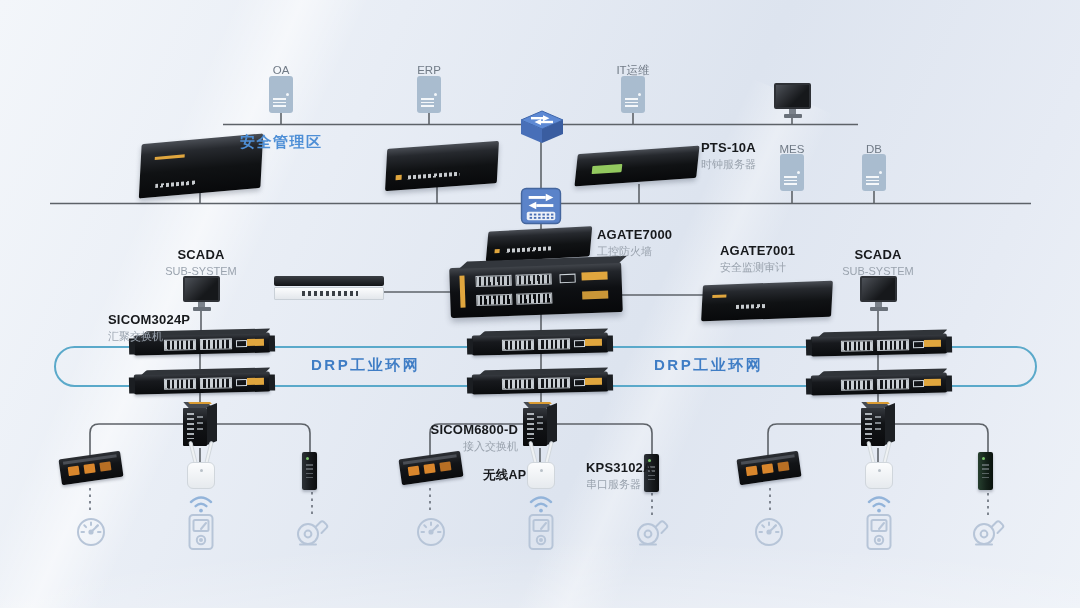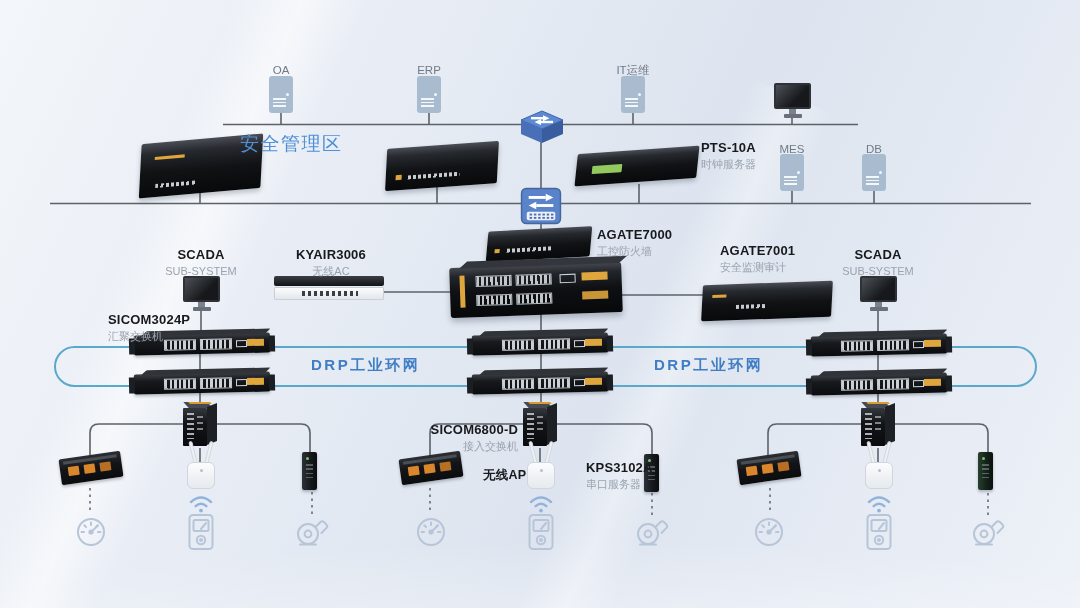--- a/index.html
+++ b/index.html
@@ -14,21 +14,21 @@
   .wave{left:0;right:0;bottom:-60px;height:260px;
       background:radial-gradient(120% 110% at 55% 130%,rgba(255,255,255,.85),rgba(255,255,255,0) 72%);}
   svg.overlay{position:absolute;left:0;top:0;z-index:1;}
   .dev,.lab,.icx{position:absolute;z-index:2;}
   .lab{line-height:1.2;z-index:3;white-space:nowrap;}
   .lab.center{text-align:center;}
   .lab.right{text-align:right;}
   .model{font-weight:bold;font-size:13px;color:#17191c;letter-spacing:.2px;}
   .desc{font-size:11px;color:#9aa3ae;margin-top:2px;}
   .srv-lab{font-size:11.5px;color:#707a86;}
-  .zone-lab{font-size:19px;font-weight:normal;color:#4e8fd6;letter-spacing:1.5px;}
+  .zone-lab{font-size:15px;font-weight:bold;color:#4e8fd6;letter-spacing:1.5px;}
   .ring-lab{font-size:15px;font-weight:bold;color:#3f7dc5;letter-spacing:2.5px;}
   
   .tower{width:24px;height:37px;background:#a9bccf;border-radius:3px;}
   .tower::before{content:"";position:absolute;left:4px;bottom:5px;width:13px;height:10px;
       background:repeating-linear-gradient(180deg,#f4f7fa 0 1.6px,rgba(0,0,0,0) 1.6px 3.6px);}
   .tower::after{content:"";position:absolute;right:4px;bottom:17px;width:3px;height:3px;border-radius:50%;background:#f4f7fa;}
   
   .monitor{width:37px;}
   .mscreen{width:37px;height:26px;background:linear-gradient(135deg,#4d5158,#16181b 65%);
       border:2px solid #2e3136;border-radius:2px;box-sizing:border-box;}
@@ -270,24 +270,20 @@
 
   <div class="lab" style="left:597px;top:227px">
     <div class="model">AGATE7000</div>
     <div class="desc">工控防火墙</div>
   </div>
   <div class="dev bb" style="left:487px;top:229px;width:104px;height:30px;transform:rotate(-3deg) skewX(-8deg)">
     <span class="ystrip" style="left:8px;bottom:8px;width:5px;height:4px"></span>
     <span class="ports" style="left:20px;bottom:8px;width:46px"></span>
   </div>
 
-  <div class="lab center" style="left:271px;top:247px;width:120px">
-    <div class="model">KYAIR3006</div>
-    <div class="desc">无线AC</div>
-  </div>
   <div class="dev kyair" style="left:274px;top:276px;width:110px;height:24px">
     <span class="ktop"></span>
     <span class="kbot"></span>
     <span class="kports"></span>
   </div>
 
   <div class="dev core" style="left:450px;top:265px">
     <span class="yv"></span>
     <span class="pga r1a"></span>
       <span class="pga r1b"></span>

